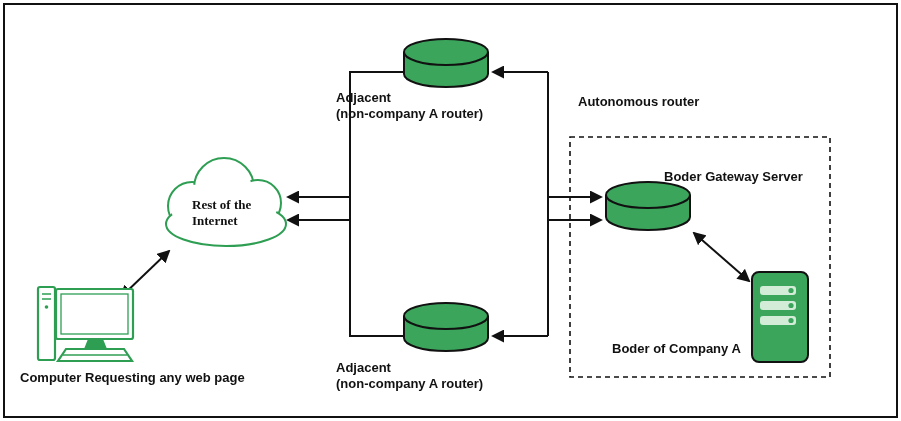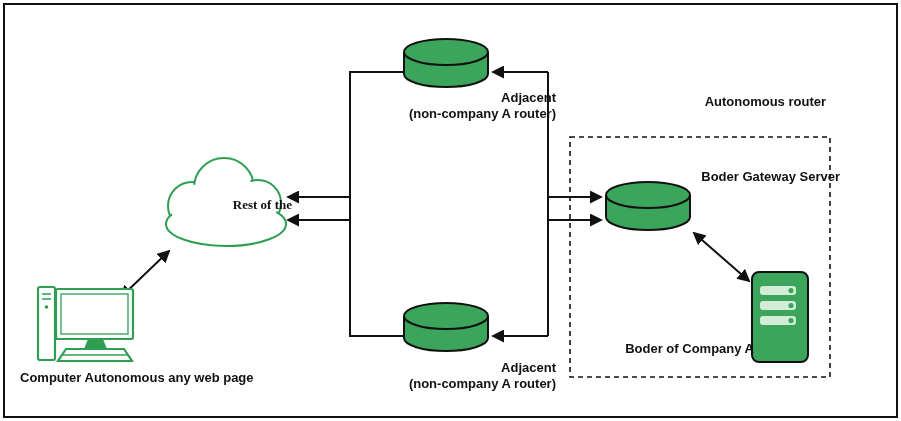--- a/index.html
+++ b/index.html
@@ -30,21 +30,21 @@
   .cloud-cover{fill:#fff;stroke:none;}
   .pc{fill:#fff;stroke:var(--green-stroke,#2E9E53);stroke-width:2.2;}
   .pc-thin{fill:none;stroke:var(--green-stroke,#2E9E53);stroke-width:1.3;}
   .pc-fill{fill:var(--green-stroke,#2E9E53);stroke:none;}
   .slot{fill:var(--green-light,#D2ECD8);stroke:none;}
   .slot-dot{fill:var(--green,#3BA55C);stroke:none;}
   .lbl{
     position:absolute;
     font-weight:700;font-size:13px;line-height:16px;
     color:var(--line,#111);
-    text-align:right;
+    text-align:left;
     white-space:nowrap;
   }
   .lbl div{white-space:nowrap;}
 </style>
 </head>
 <body>
 
 <div class="canvas">
 
   <svg class="diagram" viewBox="0 0 901 421">
@@ -105,20 +105,21 @@
       <rect class="pc" x="56" y="289" width="77" height="50" rx="2"></rect>
       <rect class="pc-thin" x="61" y="294" width="67" height="40"></rect>
       <polygon class="pc-fill" points="88,339 103,339 107,349 84,349"></polygon>
       <polygon class="pc" points="66,349 124,349 132,361 58,361"></polygon>
       <path class="pc-thin" d="M 63 355 L 127 355"></path>
     </g>
   </svg>
 
   <div class="lbl" style="left:192px;top:197px;width:100px;font-family:Liberation Serif, serif;">
     <div>Rest of the</div>
+    <div>Internet</div>
   </div>
 
   <div class="lbl" style="left:336px;top:90px;width:220px;">
     <div>Adjacent</div>
     <div>(non-company A router)</div>
   </div>
 
   <div class="lbl" style="left:336px;top:360px;width:220px;">
     <div>Adjacent</div>
     <div>(non-company A router)</div>
@@ -130,17 +131,17 @@
 
   <div class="lbl" style="left:664px;top:169px;width:176px;">
     <div>Boder Gateway Server</div>
   </div>
 
   <div class="lbl" style="left:612px;top:341px;width:142px;">
     <div>Boder of Company A</div>
   </div>
 
   <div class="lbl" style="left:20px;top:370px;width:300px;text-align:left;">
-    <div>Computer Autonomous any web page</div>
+    <div>Computer Requesting any web page</div>
   </div>
 
   <div class="frame"></div>
 </div>
 
 </body></html>

